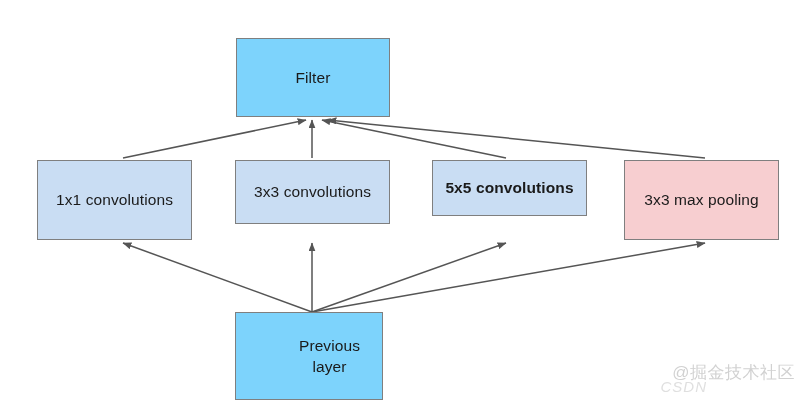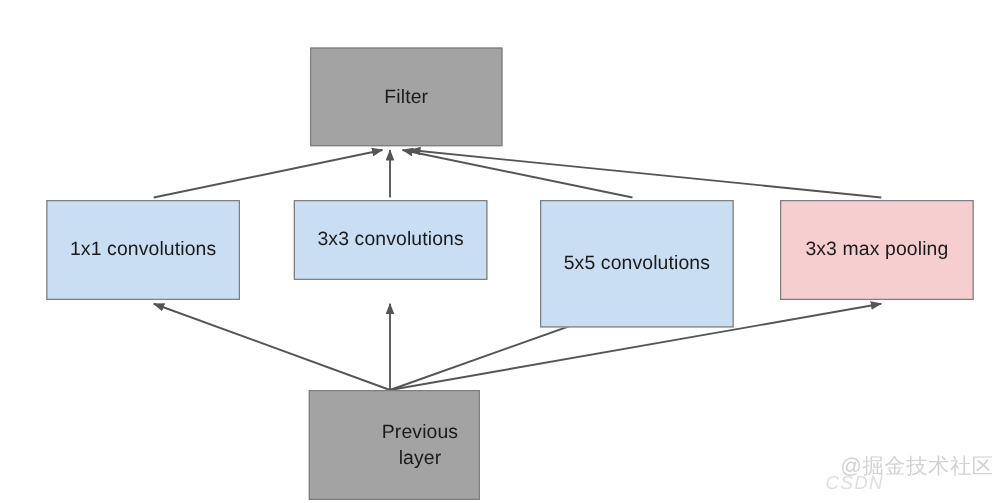--- a/index.html
+++ b/index.html
@@ -32,41 +32,41 @@
     display: flex;
     align-items: center;
     justify-content: center;
     text-align: center;
     color: #1a1a1a;
     font-size: 15.5px;
     line-height: 1.38;
     letter-spacing: 0.1px;
     z-index: 2;
   }
-  .node-green { background: #a3a3a3; margin-left: 12px; }
+  .node-green { background: #7dd3fc; }
   .node-blue  { background: #c9ddf3; }
   .node-pink  { background: #f7ced0; }
 
   #node-filter-concatenation {
     left: 236px; top: 38px; width: 154px; height: 79px;
   }
   #node-1x1-convolutions {
     left: 37px; top: 160px; width: 155px; height: 80px;
   }
   #node-3x3-convolutions {
     left: 235px; top: 160px; width: 155px; height: 64px;
   }
   #node-5x5-convolutions {
-    left: 432px; top: 160px; width: 155px; height: 102px;
+    left: 432px; top: 160px; width: 155px; height: 56px; font-weight: bold;
   }
   #node-3x3-max-pooling {
     left: 624px; top: 160px; width: 155px; height: 80px; text-align: right;
   }
   #node-previous-layer {
-    left: 235px; top: 312px; width: 137px; height: 88px; padding-left: 41px;
+    left: 235px; top: 312px; width: 148px; height: 88px; padding-left: 41px;
   }
   .node-label {
     display: block;
     padding: 0 6px;
   }
   .watermark {
     position: absolute;
     z-index: 5;
     color: #b9b9b9;
     white-space: nowrap;

